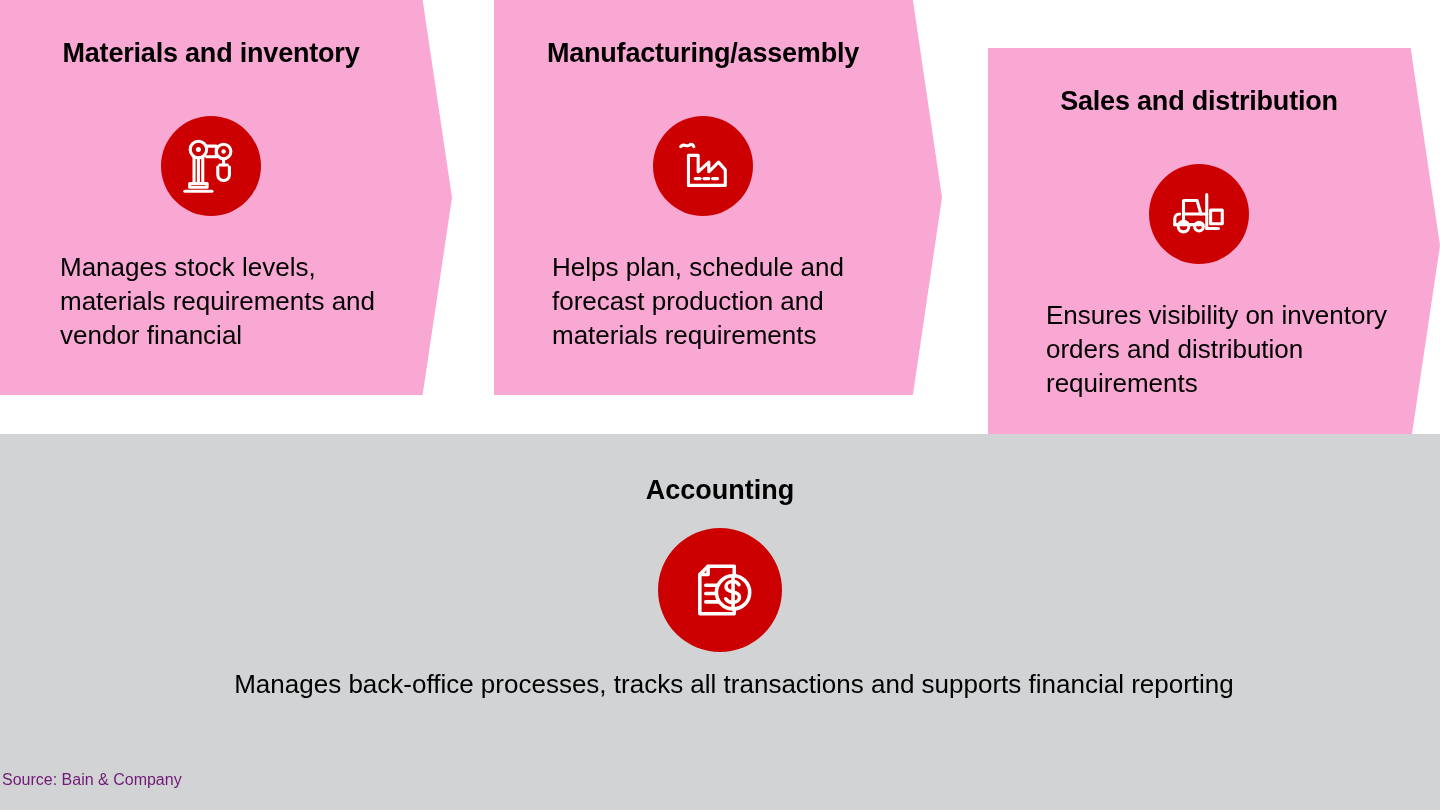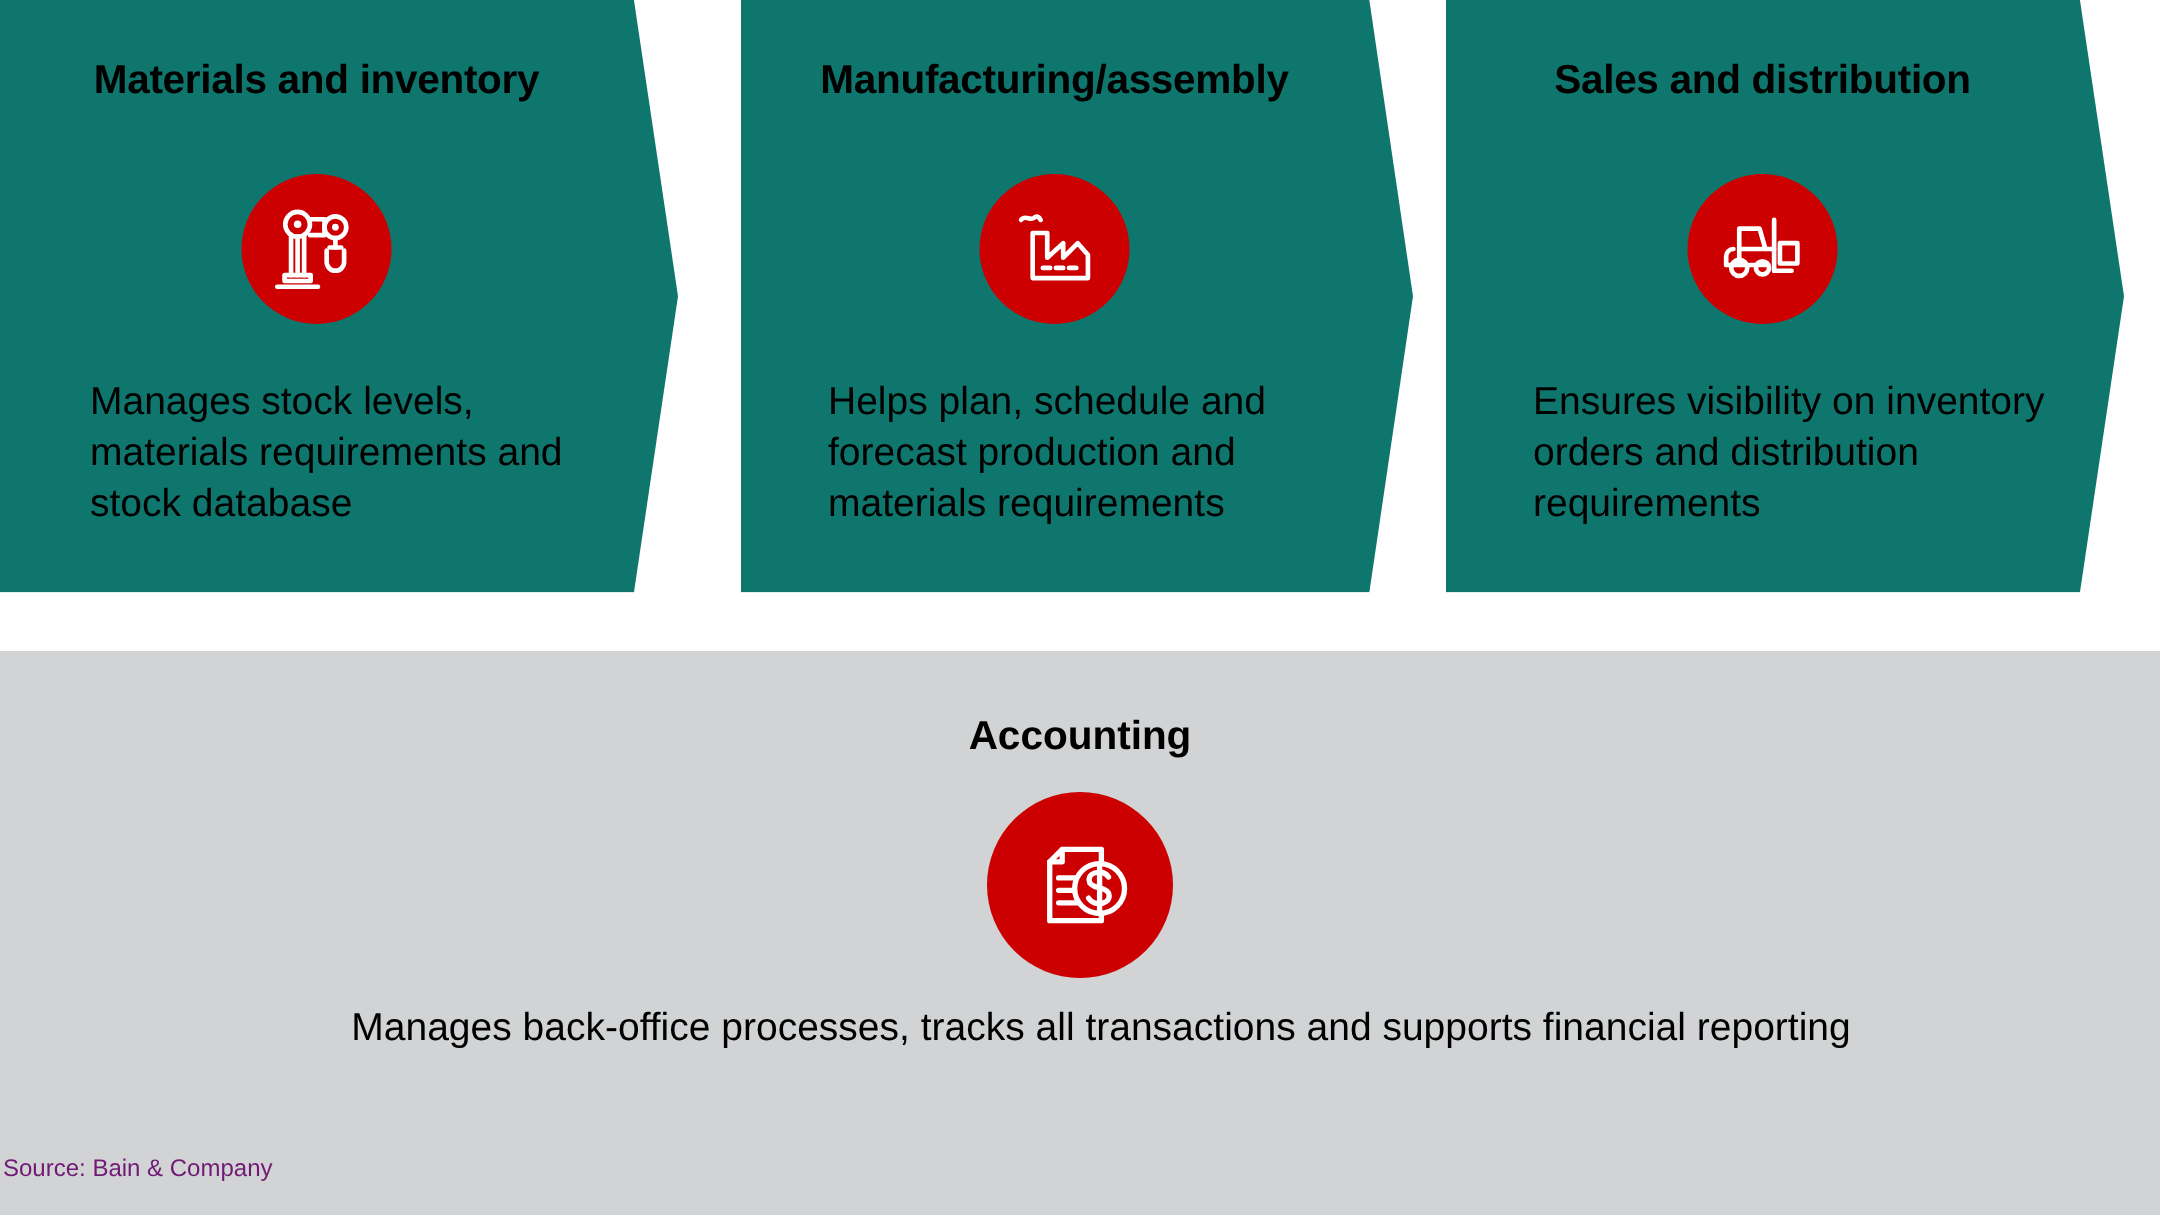--- a/index.html
+++ b/index.html
@@ -21,33 +21,33 @@
     left: 0;
     top: 0;
     width: 1440px;
     height: 395px;
   }
 
   .chevron-panel {
     position: absolute;
     top: 0;
     height: 395px;
-    background: #0f766e;
+    background: #f9a8d4;
     box-sizing: border-box;
   }
 
   
   .chevron-panel.arrow {
     -webkit-clip-path: polygon(0 0, 93.5% 0, 100% 50%, 93.5% 100%, 0 100%);
     clip-path: polygon(0 0, 93.5% 0, 100% 50%, 93.5% 100%, 0 100%);
   }
 
   #panel-1 { left: 0px;    width: 452px; }
   #panel-2 { left: 494px;  width: 448px; }
-  #panel-3 { left: 964px;  width: 452px; }
+  #panel-3 { left: 988px;  width: 452px; margin-top: 48px; }
 
   
   .panel-inner {
     position: absolute;
     left: 0;
     top: 0;
     height: 100%;
     width: 422px;
     box-sizing: border-box;
     padding: 0;
@@ -166,21 +166,21 @@
           <path d="M23.5 23 V50"></path>
           <path d="M19 23.5 V50"></path>
           <path d="M10 50 H28 V54 H10 Z"></path>
           <path d="M5 58 H33"></path>
           <path d="M45 24.5 V31"></path>
           <path d="M41 31 H49"></path>
           <path d="M39 33 V41 a6 6 0 0 0 6 6"></path>
           <path d="M51 33 V41 a6 6 0 0 1 -6 6"></path>
         </svg>
       </div>
-      <div class="panel-desc">Manages stock levels, materials requirements and stock database</div>
+      <div class="panel-desc">Manages stock levels, materials requirements and vendor financial</div>
     </div>
   </div>
 
   <div class="chevron-panel arrow" id="panel-2">
     <div class="panel-inner">
       <div class="panel-title">Manufacturing/assembly</div>
       <div class="icon-circle">
         <svg width="62" height="62" viewBox="0 0 64 64" fill="none" stroke="#ffffff" stroke-width="3.2" stroke-linecap="round" stroke-linejoin="round">
           <path d="M9 12 c3 -4 6 1 9 -1.5 c2 -1.8 3.5 -0.5 4.5 1.5"></path>
           <path d="M17 21 H27 V38 L38 28 V38 L48 28 L55 36 V52 H17 Z"></path>

